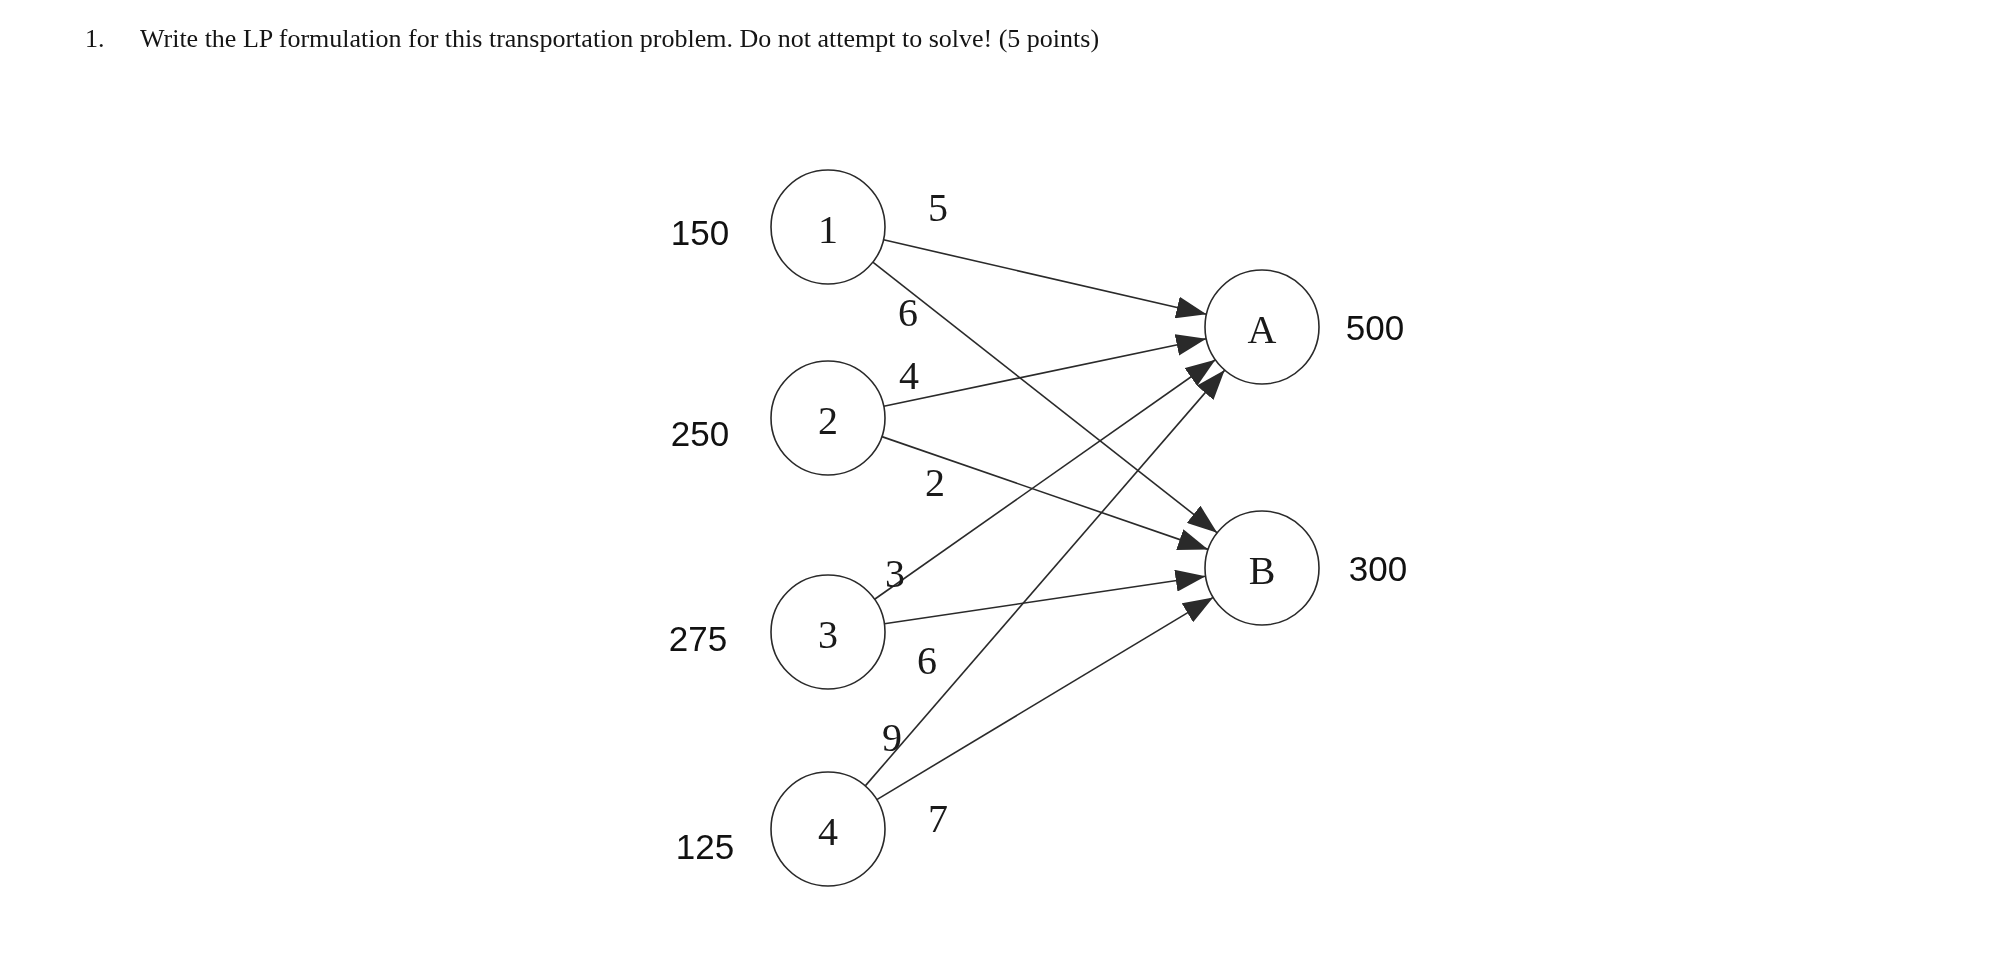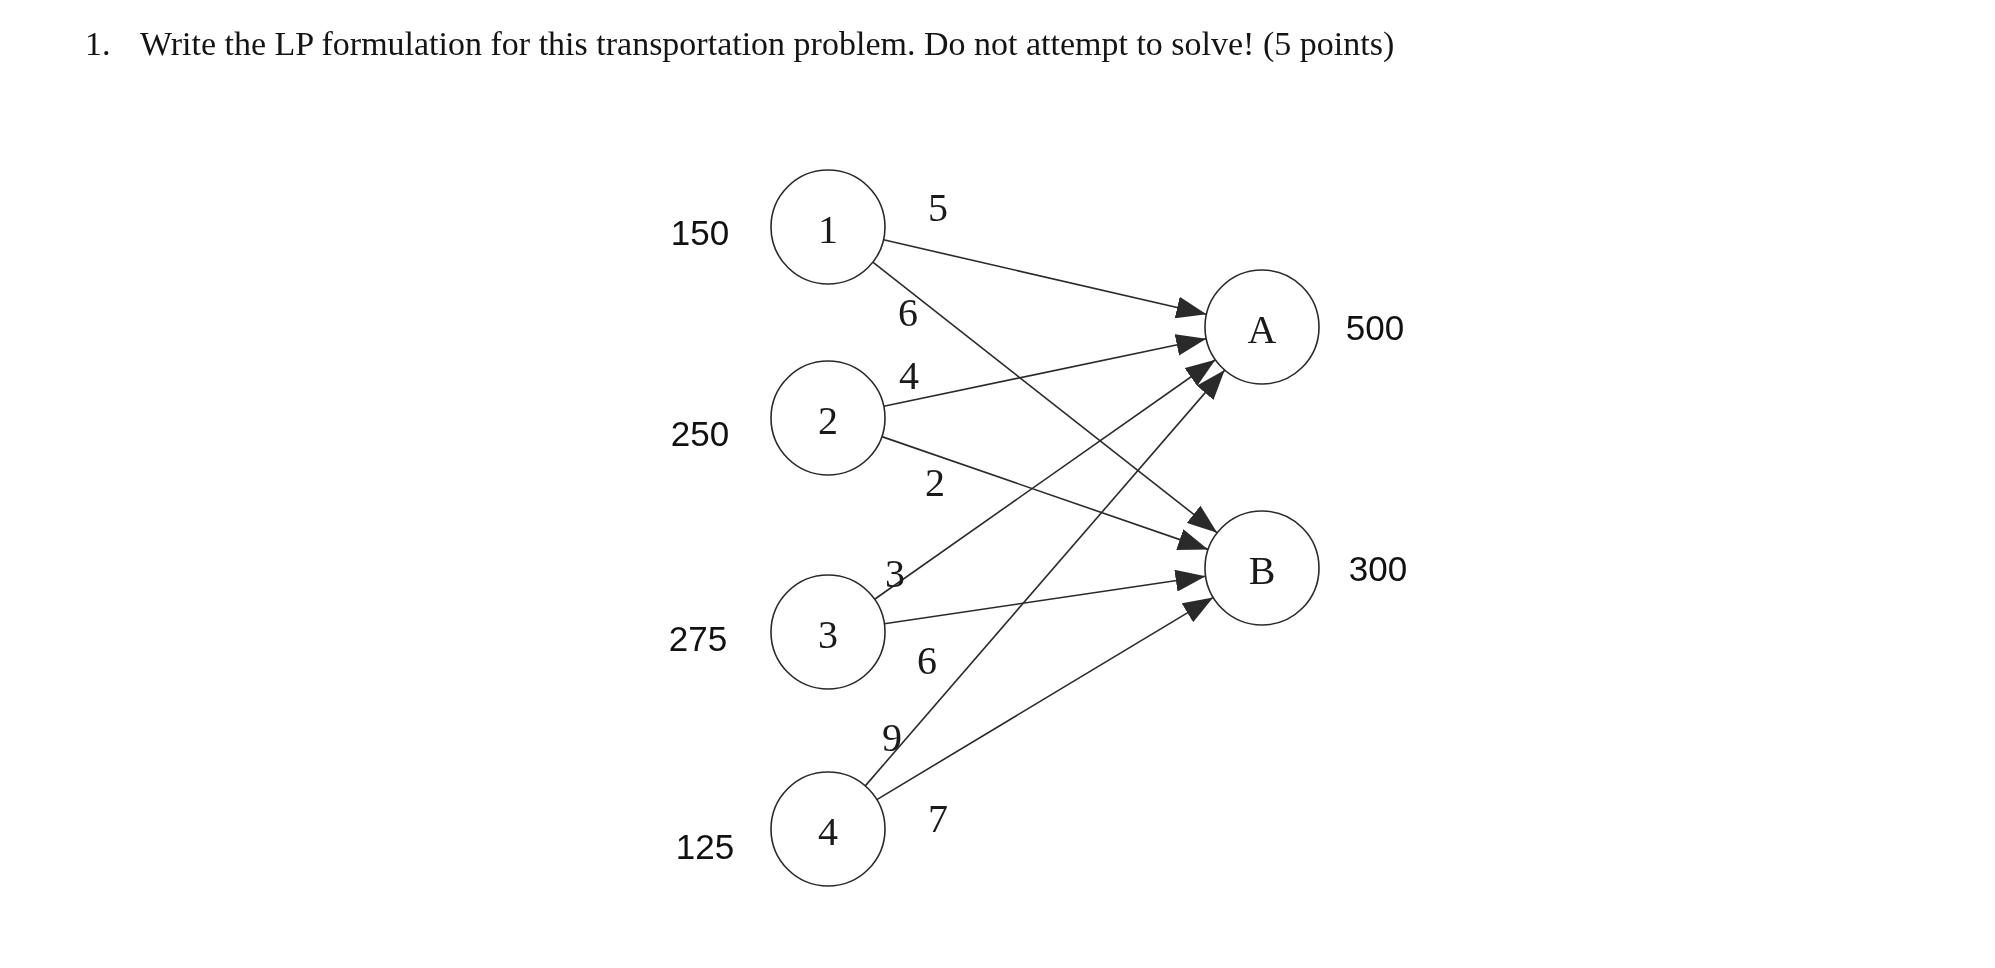--- a/index.html
+++ b/index.html
@@ -12,21 +12,21 @@
     height: 968px;
     position: relative;
     overflow: hidden;
     font-family: "Liberation Serif", "DejaVu Serif", serif;
     color: #1a1a1a;
   }
   .question {
     position: absolute;
     left: 85px;
     top: 24px;
-    font-size: 34px;
+    font-size: 26px;
     line-height: 1.15;
     white-space: nowrap;
     color: #141414;
   }
   .qnum {
     display: inline-block;
     min-width: 55px;
   }
   #net {
     position: absolute;

